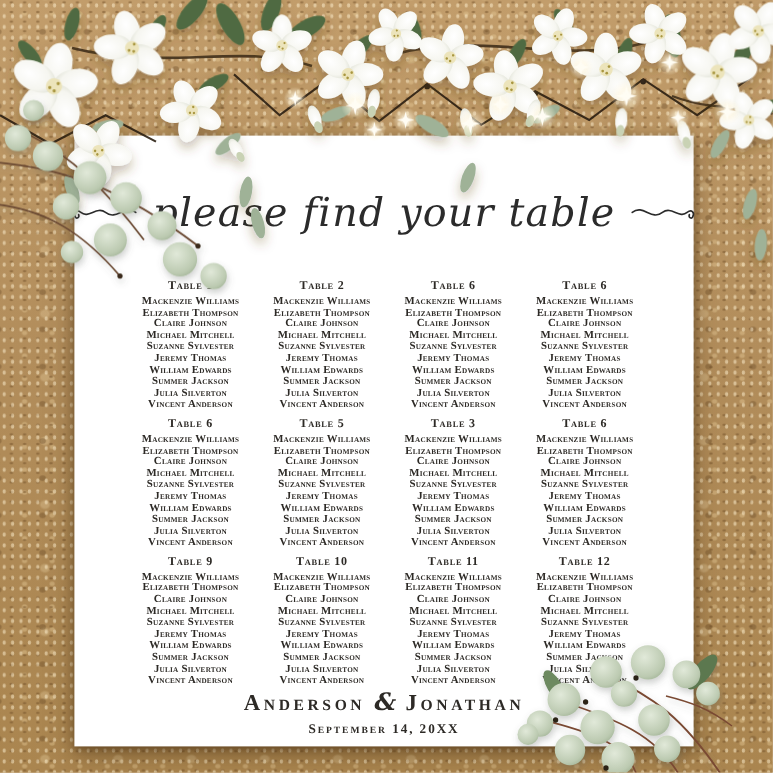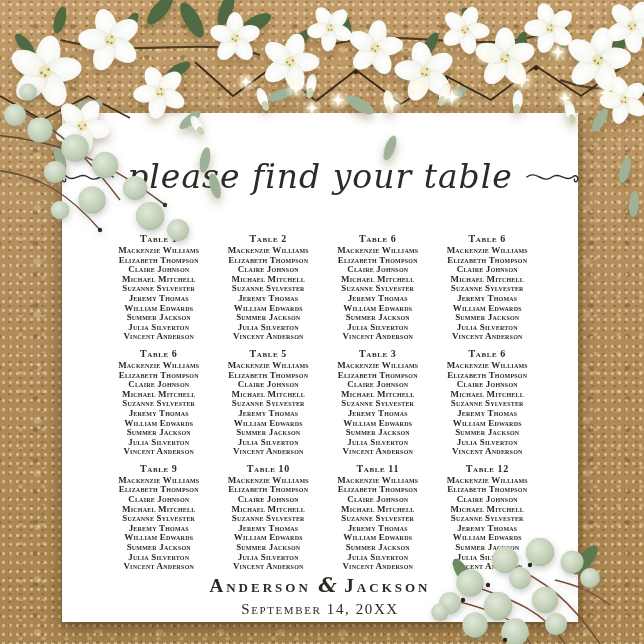--- a/index.html
+++ b/index.html
@@ -57,21 +57,21 @@
   }
   .couple {
     font-size: 19px; font-weight: 600; font-variant: small-caps;
     letter-spacing: 3px; line-height: 22px; white-space: nowrap;
   }
   .couple .amp {
     font-family: "DejaVu Serif", serif; font-style: italic;
     font-size: 20px; letter-spacing: 0; text-transform: none; font-variant: normal;
   }
   .date {
-    font-size: 15px; font-weight: 400; font-variant: small-caps;
+    font-size: 11px; font-weight: 700; font-variant: small-caps;
     letter-spacing: 1.6px; margin-top: 4px; white-space: nowrap;
   }
   
   .decor { position: absolute; inset: 0; z-index: 5; pointer-events: none; }
 </style>
 </head>
 <body>
 
 <div class="cork"></div>
 
@@ -399,21 +399,21 @@
 
             <div class="guest">Vincent Anderson</div>
           </div>
       </div>
     </div>
 
   <div class="footer">
     <div class="couple">
       <span>Anderson</span>
       <span class="amp">&amp;</span>
-      <span>Jackson</span>
+      <span>Jonathan</span>
     </div>
     <div class="date">September 14, 20XX</div>
   </div>
 
 </div>
 
 <svg class="decor" width="644" height="644" viewBox="0 0 644 644">
   <defs>
     <radialGradient id="petG" cx="50%" cy="35%" r="75%">
       <stop offset="0" stop-color="#ffffff"></stop>

